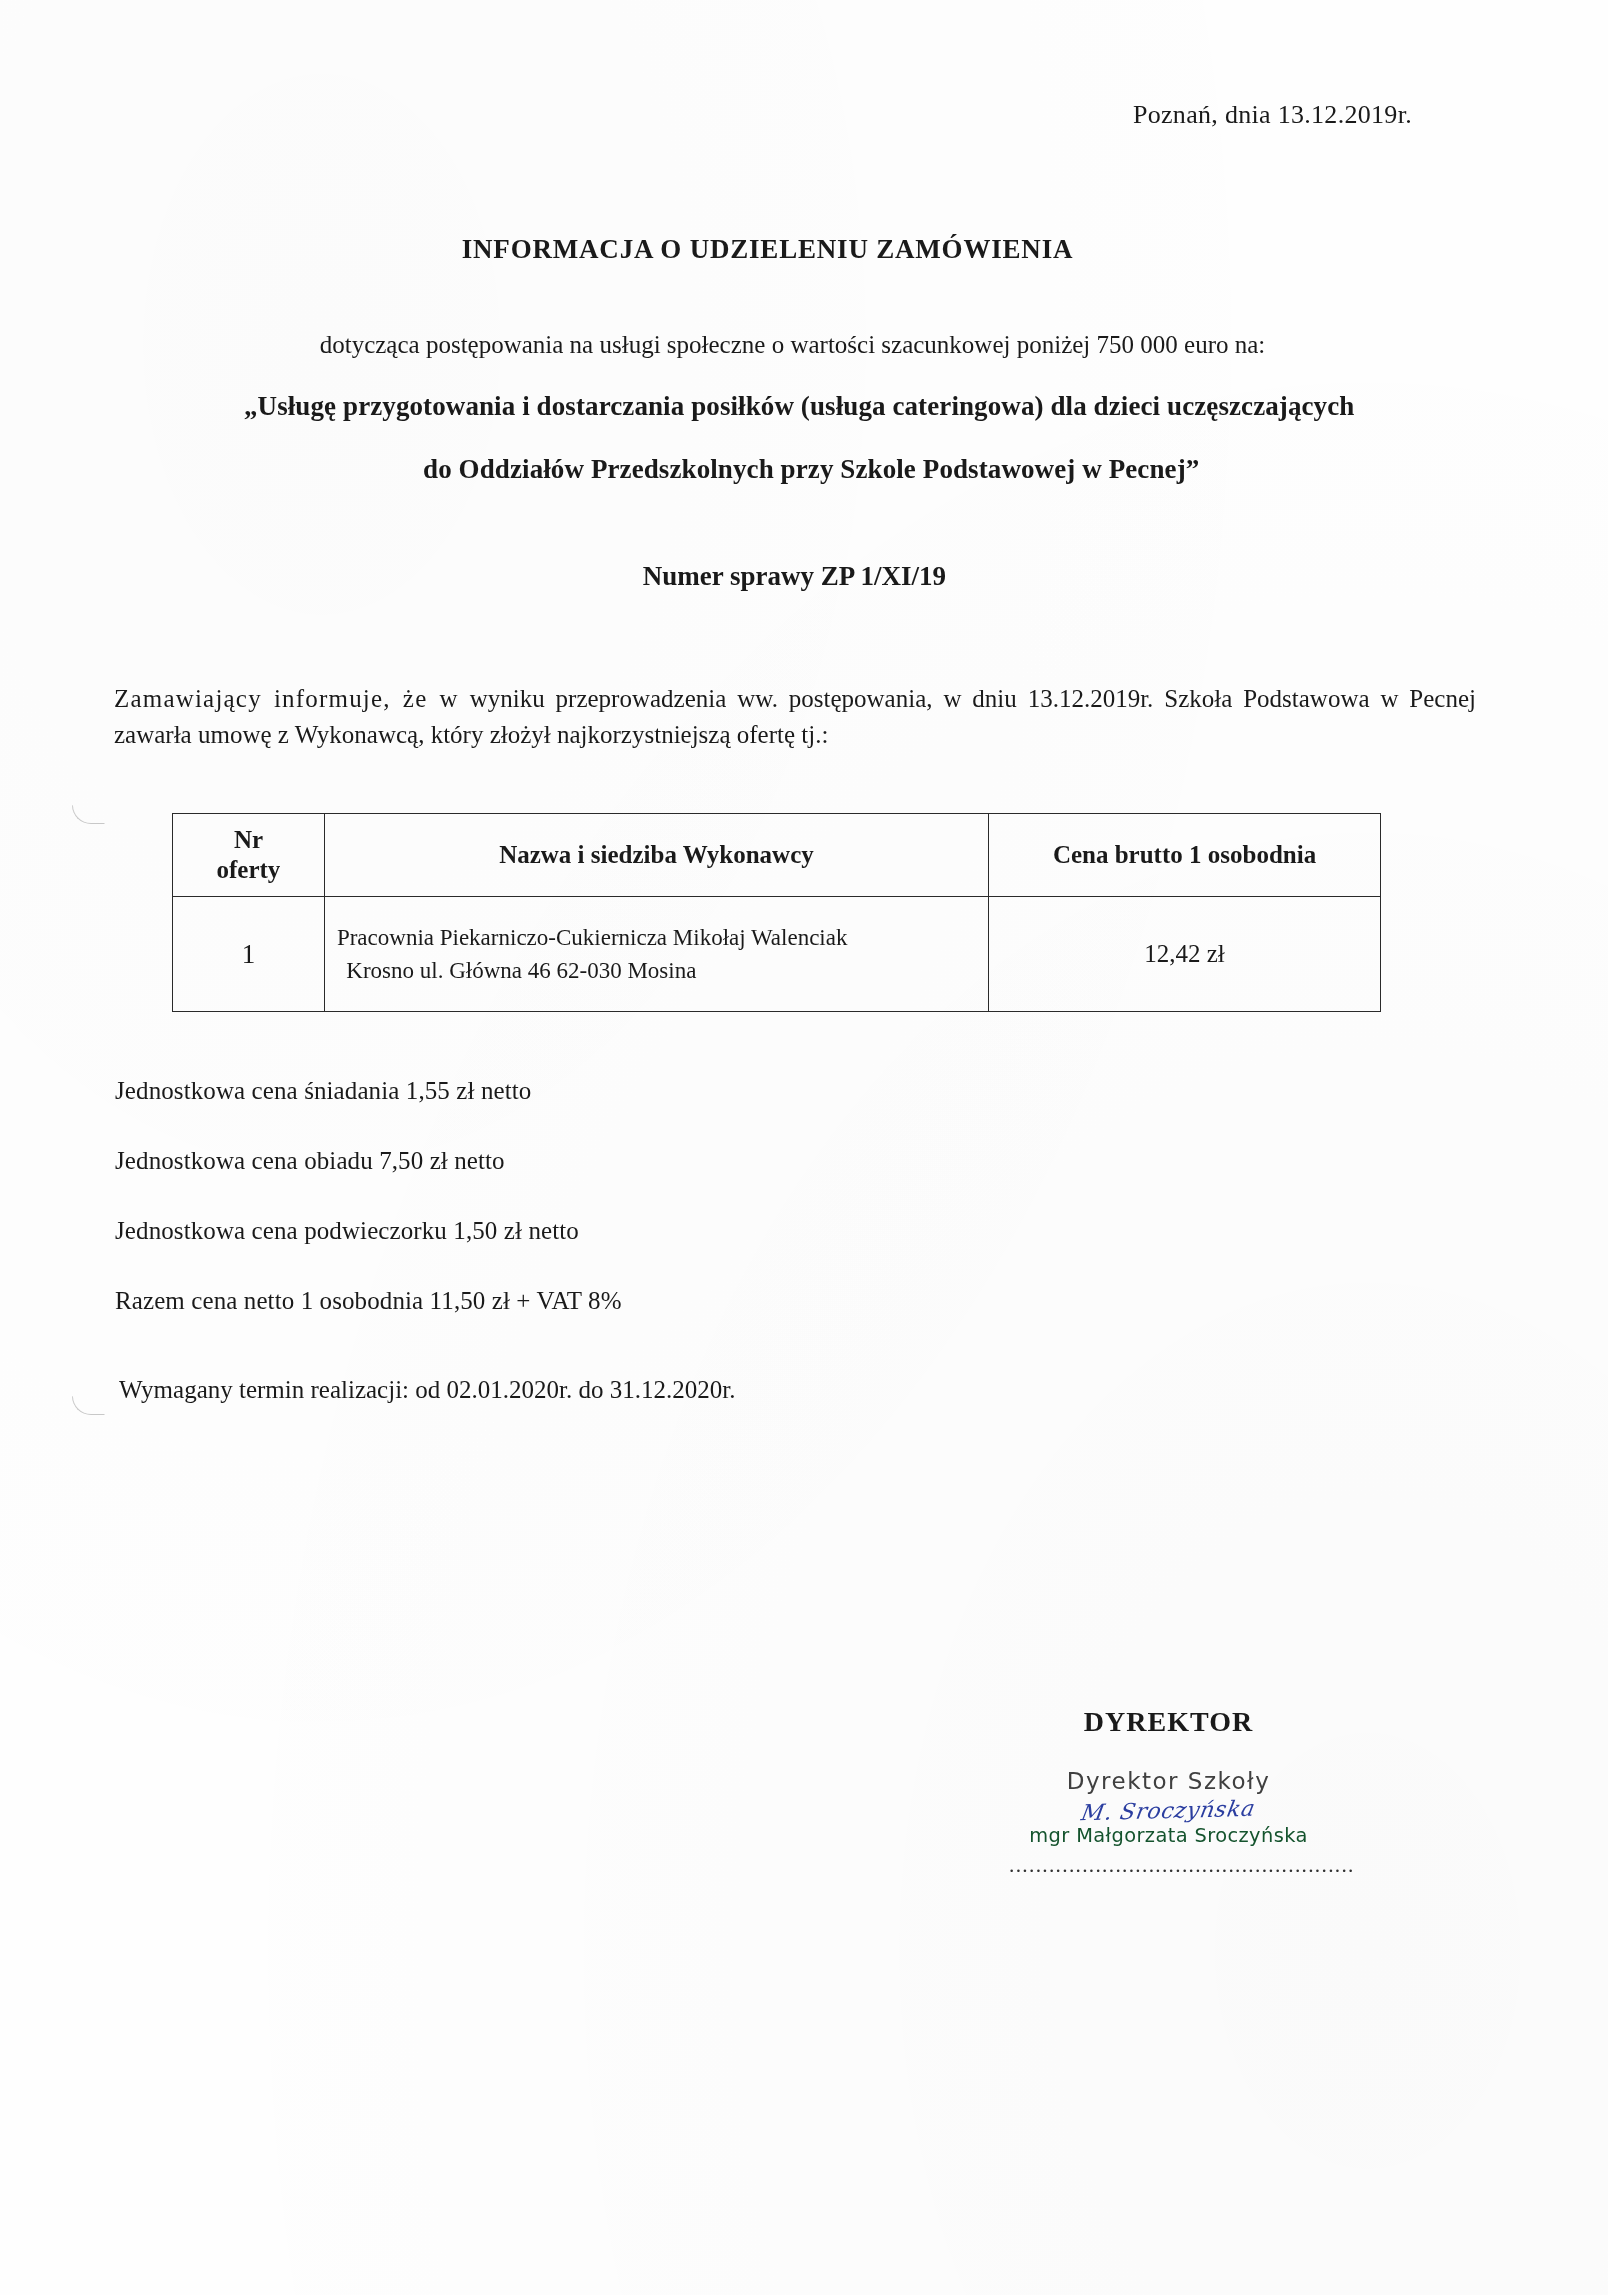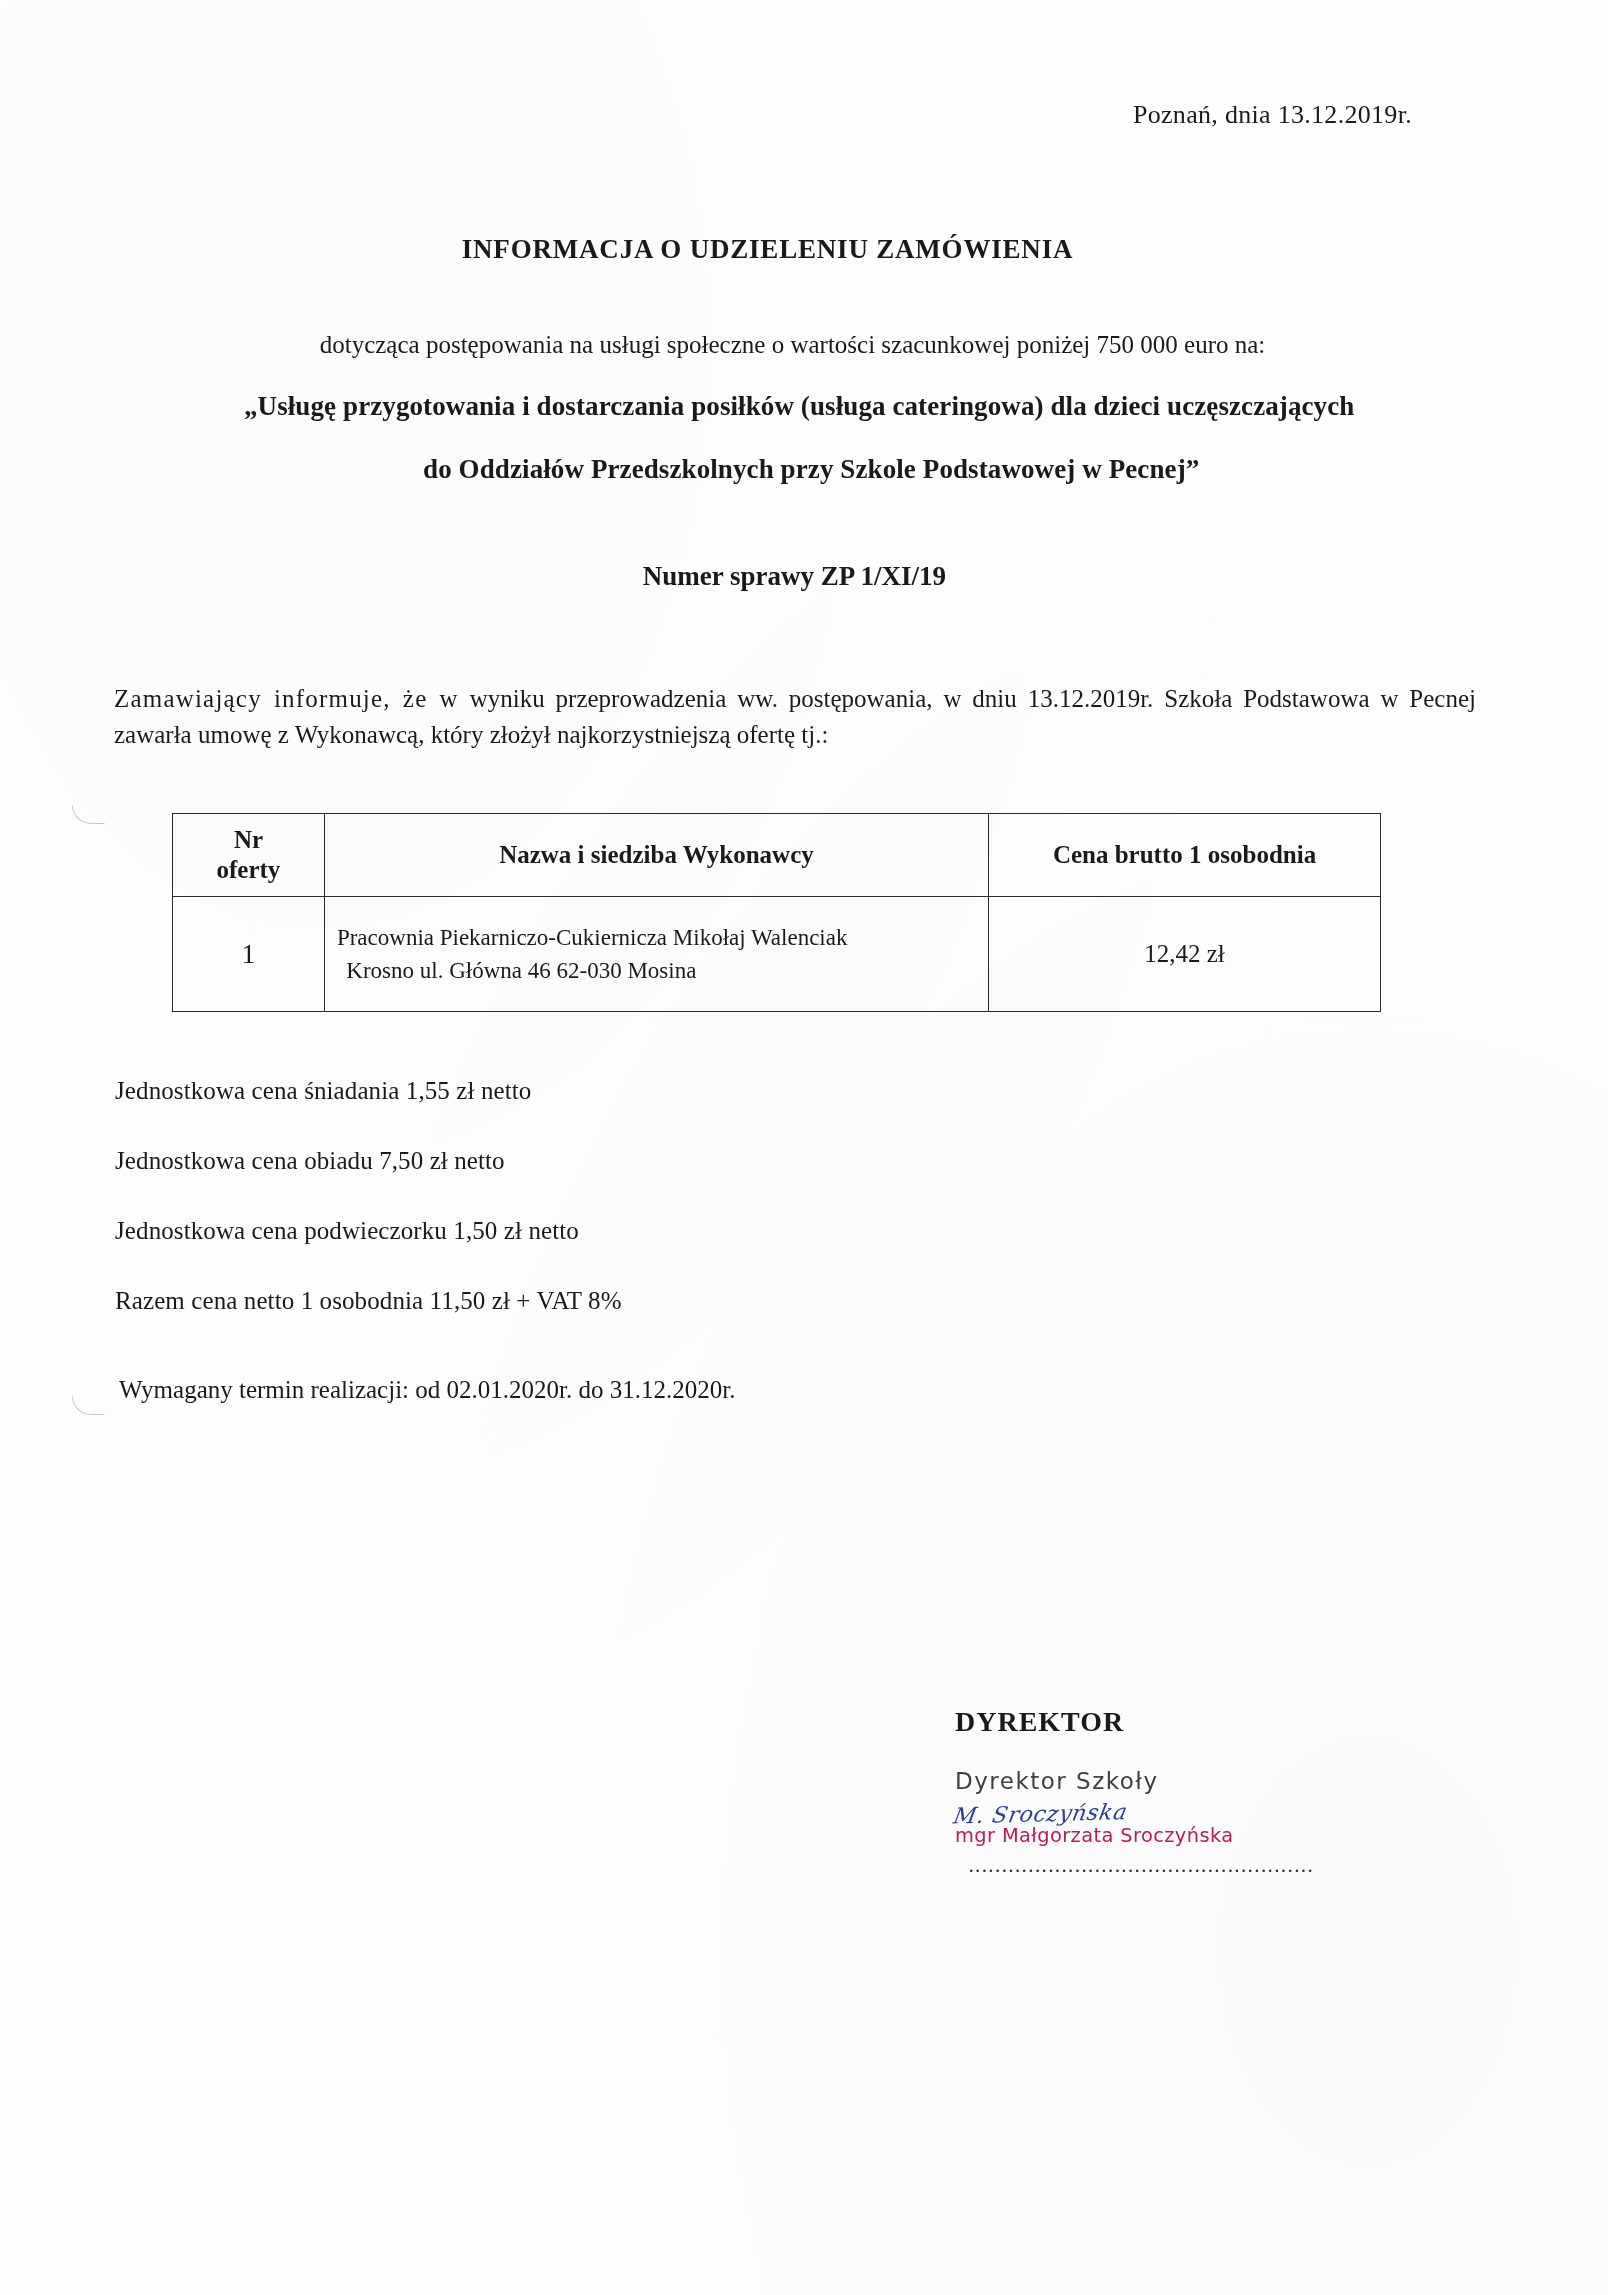--- a/index.html
+++ b/index.html
@@ -153,21 +153,21 @@
     left: 119px;
     top: 1376px;
     font-size: 25px;
   }
 
   .sign-block {
     position: absolute;
     top: 1706px;
     left: 955px;
     width: 427px;
-    text-align: left;
+    text-align: center;
   }
   .sign-title {
     font-weight: bold;
     font-size: 28px;
     letter-spacing: 1px;
   }
   .sign-stamp-1 {
     margin-top: 30px;
     color: #404040;
     font-family: "DejaVu Sans", sans-serif;
@@ -177,21 +177,21 @@
   .sign-handwriting {
     color: #2b3ea0;
     font-family: "DejaVu Serif", serif;
     font-style: italic;
     font-size: 22px;
     letter-spacing: 0.7px;
     transform: skewX(-12deg) rotate(-1.5deg);
     margin-top: 4px;
   }
   .sign-stamp-2 {
-    color: #be185d;
+    color: #14532d;
     font-family: "DejaVu Sans", sans-serif;
     font-size: 19.4px;
     letter-spacing: 0.4px;
     margin-top: 1.3px;
   }
   .sign-dots {
     margin-top: 5.3px;
     font-size: 21.4px;
     color: #333;
     letter-spacing: 1.3px;

